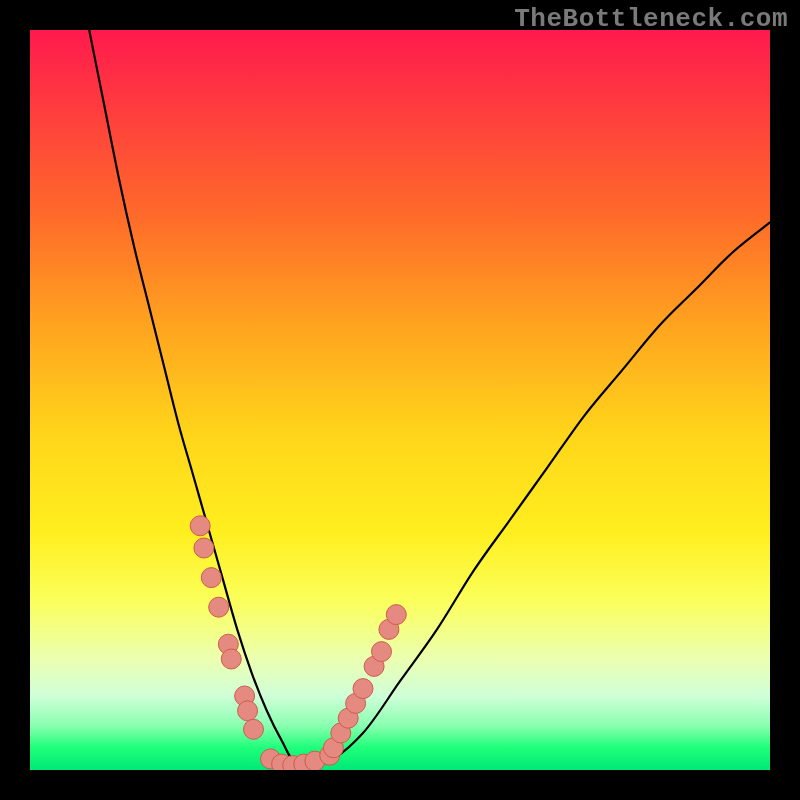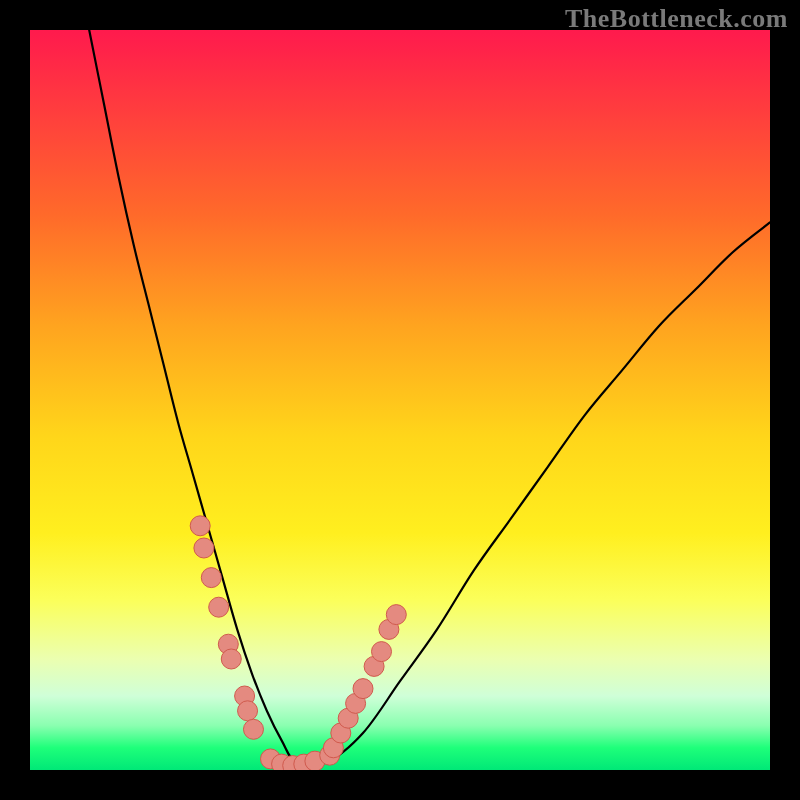--- a/index.html
+++ b/index.html
@@ -12,21 +12,21 @@
   }
   .chart-container {
     position: relative;
     width: 800px;
     height: 800px;
   }
   .watermark {
     position: absolute;
     top: 4px;
     right: 12px;
-    font-family: Liberation Serif, serif;
+    font-family: Liberation Mono, monospace;
     font-size: 26px;
     font-weight: 600;
     color: #7a7a7a;
     letter-spacing: 0.5px;
     z-index: 10;
   }
   .plot-area {
     position: absolute;
     left: 30px;
     top: 30px;

